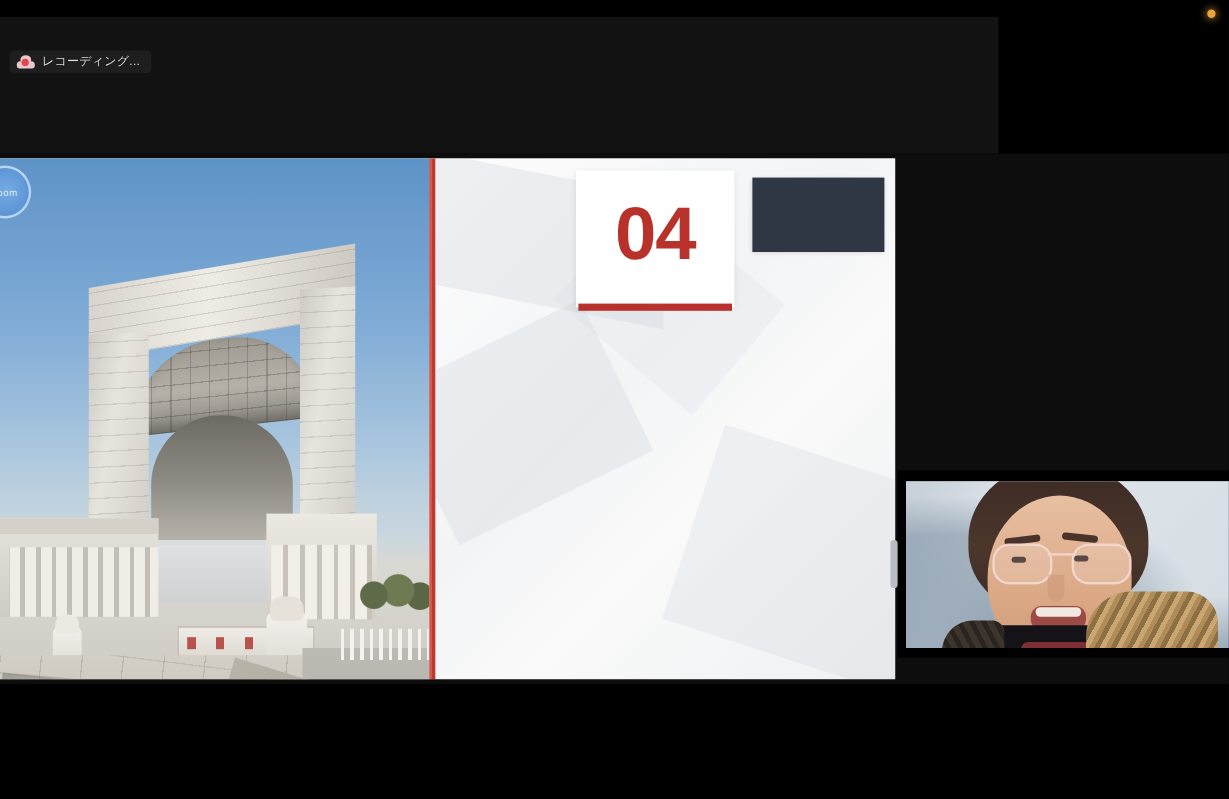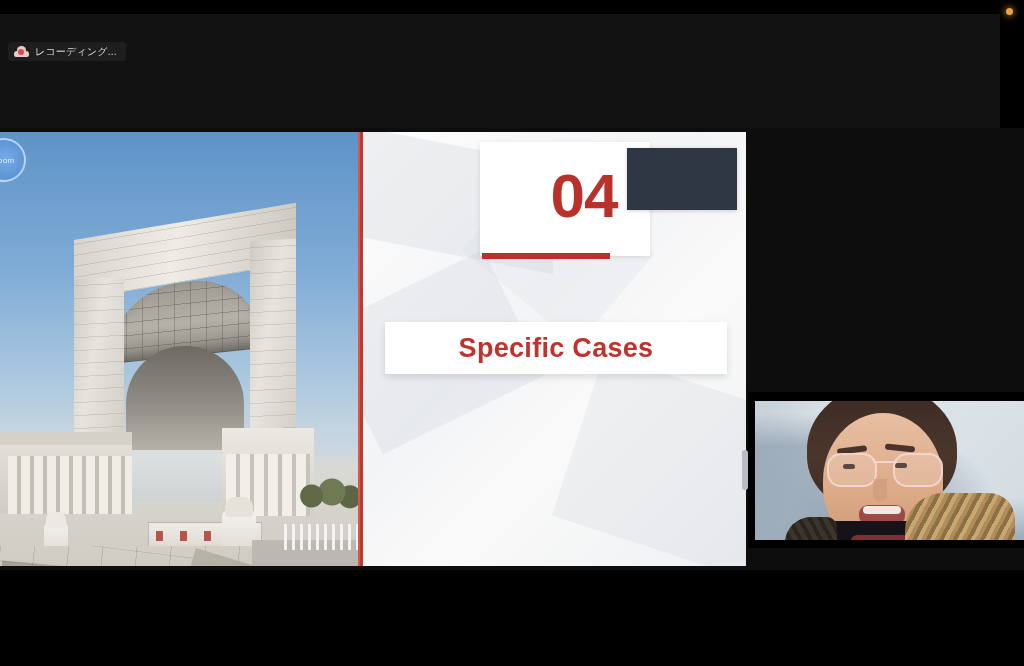--- a/index.html
+++ b/index.html
@@ -14,21 +14,21 @@
   
   .top-strip{
     position:absolute;left:0;top:0;width:1024px;height:14px;background:#000;
   }
   .rec-dot{
     position:absolute;right:11px;top:8px;width:7px;height:7px;border-radius:50%;
     background:#e8a33d;
     box-shadow:0 0 6px 2px rgba(232,163,61,.45);
   }
   .menubar{
-    position:absolute;left:0;top:14px;width:1000px;height:114px;background:#121212;
+    position:absolute;left:0;top:14px;width:832px;height:114px;background:#121212;
   }
   .rec-badge{
     position:absolute;left:8px;top:28px;height:19px;
     display:flex;align-items:center;gap:6px;
     padding:0 9px 0 6px;border-radius:4px;background:#1e1e1e;
   }
   .cloud-icon{
     position:relative;width:15px;height:11px;flex:none;
   }
   .cloud-icon .c-body{
@@ -152,21 +152,21 @@
   }
   .poly{position:absolute;background:rgba(206,211,218,.32);}
   .poly.p1{left:-40px;top:10px;width:230px;height:110px;transform:skewY(11deg);}
   .poly.p2{left:-20px;top:150px;width:180px;height:140px;transform:rotate(-26deg);background:rgba(198,204,212,.26);}
   .poly.p3{left:210px;top:250px;width:210px;height:170px;transform:rotate(18deg);background:rgba(200,206,214,.22);}
   .poly.p4{left:120px;top:60px;width:150px;height:120px;transform:rotate(40deg);background:rgba(212,217,223,.20);}
 
   .num-card{
     position:absolute;left:117px;top:10px;width:132px;height:114px;background:#fff;
     box-shadow:0 1px 5px rgba(0,0,0,.10);
-    display:flex;align-items:center;justify-content:center;padding-left:38px;
+    display:flex;align-items:center;justify-content:center;
   }
   .num-card .num{
     color:#b8312a;font-size:62px;font-weight:bold;line-height:1;letter-spacing:-1px;
     margin-top:-6px;
   }
   .num-rule{
     position:absolute;left:119px;top:121px;width:128px;height:6px;background:#b8312a;
   }
   .navy-box{
     position:absolute;left:264px;top:16px;width:110px;height:62px;background:#2f3644;
@@ -303,23 +303,20 @@
         <div class="poly p2"></div>
         <div class="poly p3"></div>
         <div class="poly p4"></div>
 
         <div class="num-card">
           <span class="num">04</span>
         </div>
         <div class="num-rule"></div>
         <div class="navy-box"></div>
 
-        <div class="title-band">
-          <span class="title">Specific Cases</span>
-        </div>
 
       </div>
 
     </div>
 
     <div class="cam">
       <div class="cam-handle"></div>
       <div class="cam-video">
         <div class="cam-bgblur"></div>
         <div class="hair"></div>

